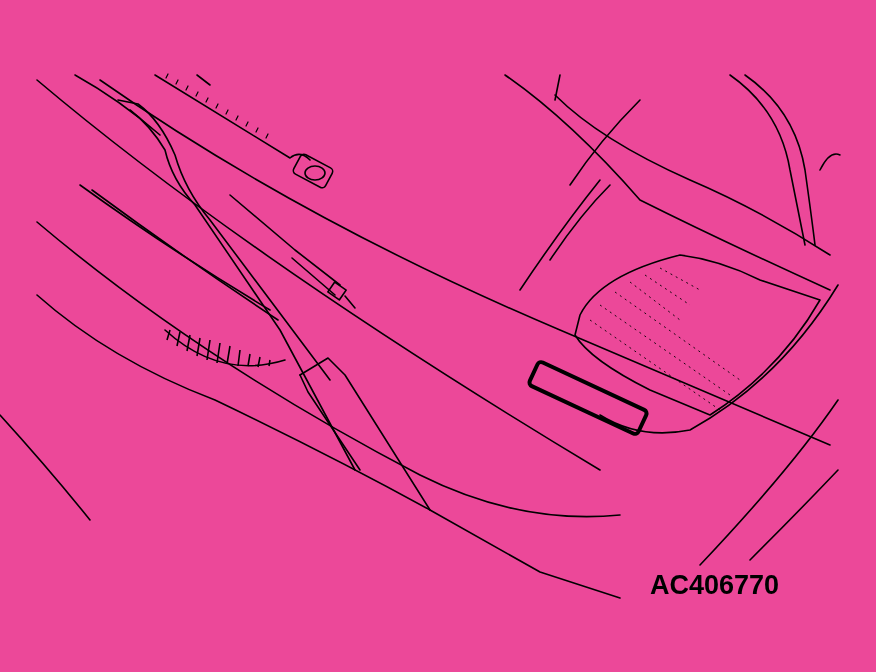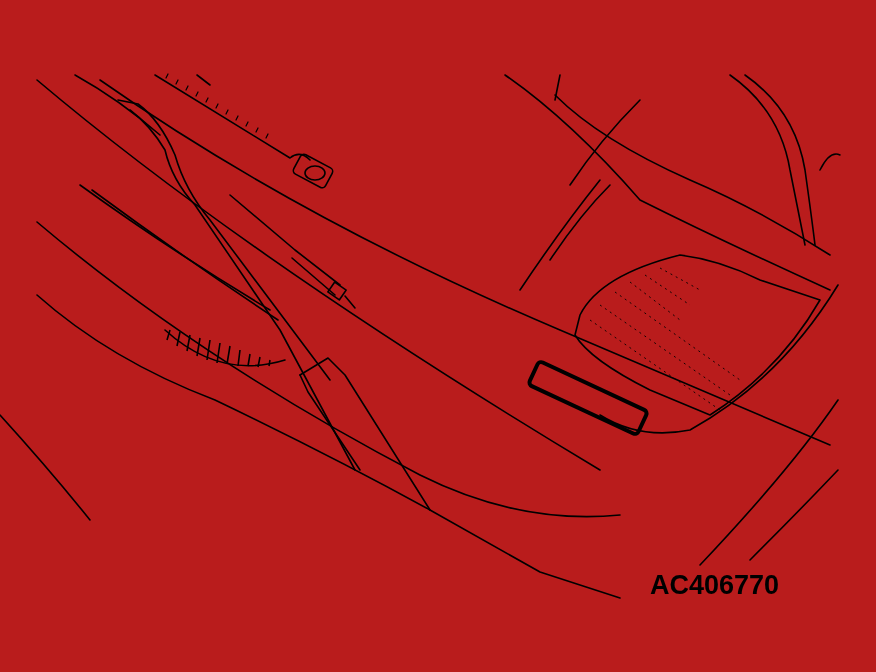--- a/index.html
+++ b/index.html
@@ -1,16 +1,16 @@
 <!DOCTYPE html>
 <html><head>
 <meta charset="utf-8">
 <style>
   html,body{margin:0;padding:0;background:#ffffff;}
-  #canvas{position:relative;width:876px;height:672px;overflow:hidden;background:#b91c1c;}
+  #canvas{position:relative;width:876px;height:672px;overflow:hidden;background:#ec4899;}
   svg{position:absolute;left:0;top:0;}
   .ln{fill:none;stroke:#000;stroke-width:1.6;stroke-linecap:round;stroke-linejoin:round;}
   .thin{fill:none;stroke:#000;stroke-width:1.2;stroke-linecap:round;}
   .thick{fill:none;stroke:#000;stroke-width:4;stroke-linejoin:round;}
   .hatch{stroke:#000;stroke-width:1.6;}
   .dot{stroke:#000;stroke-width:0.9;}
   #fig-id{position:absolute;left:650px;top:570px;font-family:"Liberation Sans",sans-serif;font-weight:bold;font-size:27px;color:#000;letter-spacing:0px;}
 </style>
 </head>
 <body>

